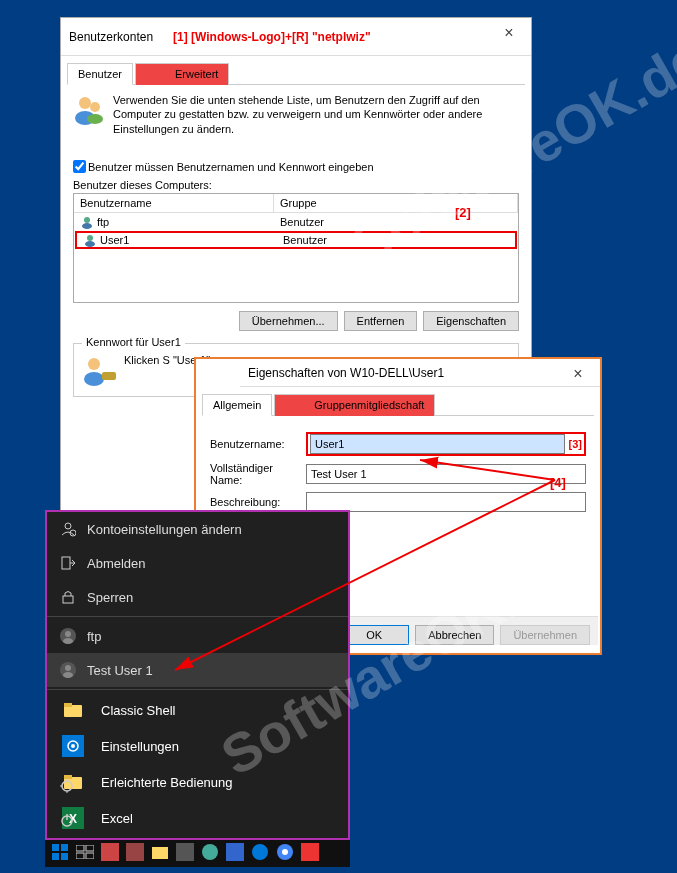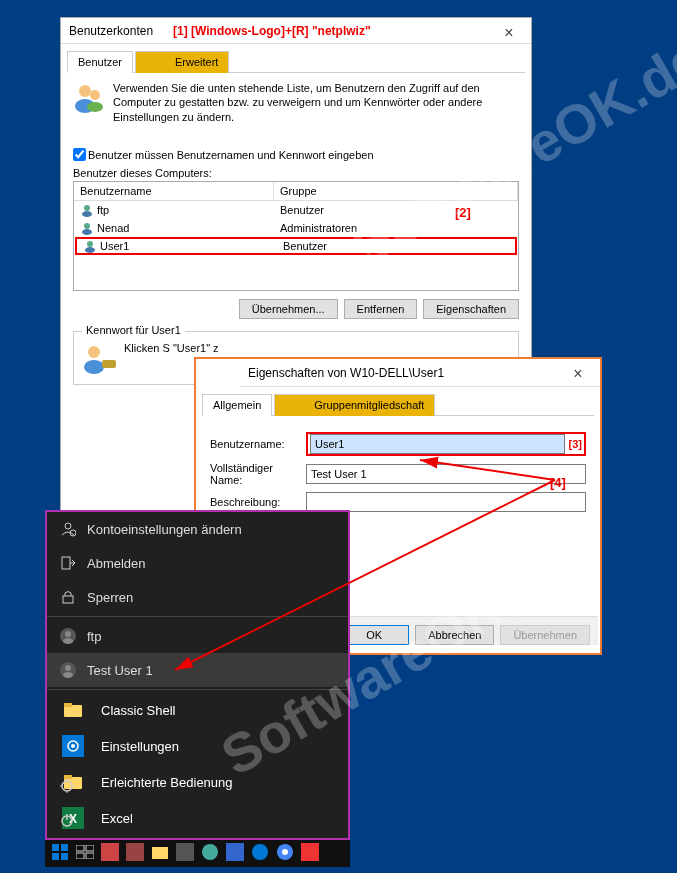--- a/index.html
+++ b/index.html
@@ -1,29 +1,29 @@
 <!DOCTYPE html>
 <html><head>
 <meta charset="utf-8">
 <style>
 * { box-sizing: border-box; margin: 0; padding: 0; }
 body { width: 677px; height: 873px; background: #003d82; font-family: 'Segoe UI', Tahoma, sans-serif; font-size: 11px; position: relative; overflow: hidden; }
 .watermark-diag { position: absolute; font-size: 55px; color: rgba(255,255,255,0.25); font-weight: bold; pointer-events: none; z-index: 999; white-space: nowrap; }
 
 
 .window1 { position: absolute; left: 60px; top: 17px; width: 472px; height: 498px; background: white; border: 1px solid #aaa; z-index: 1; }
-.titlebar { height: 26px; background: white; border-bottom: 1px solid #ddd; display: flex; align-items: center; padding: 0 8px; position: relative; }
+.titlebar { height: 38px; background: white; border-bottom: 1px solid #ddd; display: flex; align-items: center; padding: 0 8px; position: relative; }
 .title { font-size: 12px; color: #000; }
 .annot-red { color: #e00; font-weight: bold; font-size: 12px; margin-left: 20px; }
 .close-btn { position: absolute; right: 2px; top: 2px; width: 40px; height: 26px; text-align: center; line-height: 26px; font-size: 16px; color: #444; cursor: pointer; }
 
 .tabset { margin: 6px 6px 0 6px; display: flex; border-bottom: 1px solid #ccc; }
 .tab { padding: 4px 10px; border: 1px solid #ccc; border-bottom: none; background: white; margin-right: 2px; font-size: 11px; cursor: pointer; position: relative; top: 1px; }
 .tab.active { background: white; border-bottom: 1px solid white; }
-.tab:not(.active) { background: #eab308; padding-left: 39px; }
+.tab:not(.active) { background: #ef4444; padding-left: 39px; }
 
 .panel { padding: 8px 12px; }
 .desc-row { display: flex; gap: 8px; margin-bottom: 24px; }
 .desc-icon { width: 32px; height: 32px; flex-shrink: 0; }
 .desc-text { font-size: 11px; line-height: 1.3; }
 
 .checkbox-row { display: flex; align-items: flex-end; gap: 0; margin: 4px 0 6px 0; }
 .checkbox-row input { margin-right: 2px; }
 .label-text { font-size: 11px; text-decoration: underline; text-decoration-style: dotted; }
 
@@ -120,30 +120,20 @@
         <div class="row">
           <div class="cell cell-name">
               <span class="user-icon-sm"><svg width="14" height="14">
                   <circle cx="7" cy="5" r="3" fill="#5a8"></circle>
                   <ellipse cx="7" cy="11" rx="5" ry="3" fill="#47a"></ellipse>
                 </svg></span>
               <span>ftp</span>
             </div>
           <div class="cell cell-group">Benutzer</div>
         </div>
-        <div class="row">
-          <div class="cell cell-name">
-              <span class="user-icon-sm"><svg width="14" height="14">
-                  <circle cx="7" cy="5" r="3" fill="#5a8"></circle>
-                  <ellipse cx="7" cy="11" rx="5" ry="3" fill="#47a"></ellipse>
-                </svg></span>
-              <span>Nenad</span>
-            </div>
-          <div class="cell cell-group">Administratoren</div>
-        </div>
         <div class="row selected-red">
           <div class="cell cell-name">
               <span class="user-icon-sm"><svg width="14" height="14">
                   <circle cx="7" cy="5" r="3" fill="#5a8"></circle>
                   <ellipse cx="7" cy="11" rx="5" ry="3" fill="#47a"></ellipse>
                 </svg></span>
               <span>User1</span>
             </div>
           <div class="cell cell-group">Benutzer</div>
         </div>

